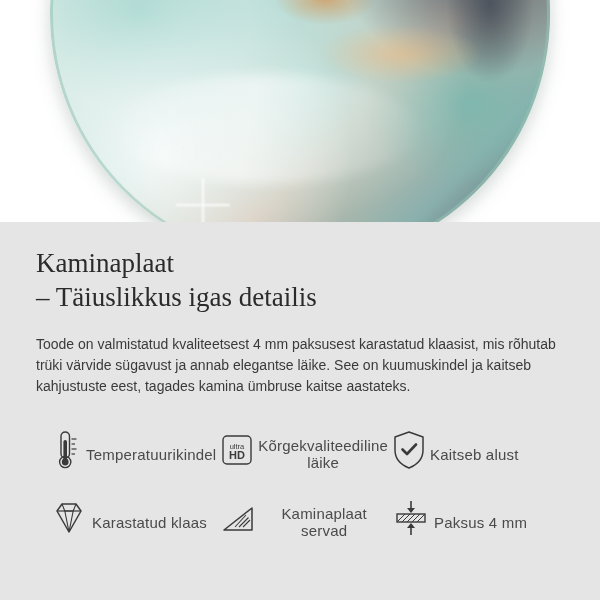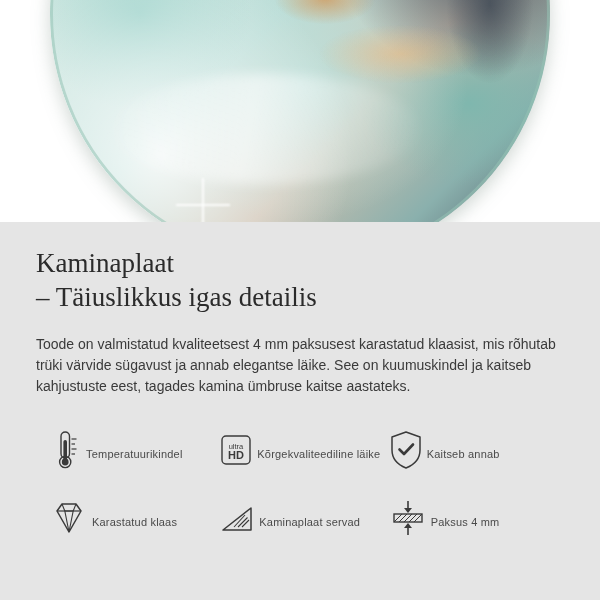--- a/index.html
+++ b/index.html
@@ -135,21 +135,21 @@
     justify-content: flex-start;
   }
   .feature-icon {
     height: 46px;
     display: flex;
     align-items: center;
     justify-content: center;
   }
   .feature-label {
     margin-top: 8px;
-    font-size: 11px;
+    font-size: 15px;
     color: #4a4a4a;
     text-align: center;
     letter-spacing: 0.2px;
   }
   svg { display: block; }
 </style>
 </head>
 <body>
 
 <div class="page">
@@ -196,21 +196,21 @@
         <div class="feature-label">Kõrgekvaliteediline läike</div>
       </div>
 
       <div class="feature">
         <div class="feature-icon">
           <svg width="42" height="44" viewBox="0 0 42 44">
             <path d="M21 4 L35 9 V22 C35 31 28.5 37 21 40 C13.5 37 7 31 7 22 V9 Z" fill="none" stroke="#3a3a3a" stroke-width="1.5" stroke-linejoin="round"></path>
             <path d="M14.5 21.5 L19 26 L28 16.5" fill="none" stroke="#3a3a3a" stroke-width="2.6" stroke-linecap="round" stroke-linejoin="round"></path>
           </svg>
         </div>
-        <div class="feature-label">Kaitseb annab</div>
+        <div class="feature-label">Kaitseb alust</div>
       </div>
 
       <div class="feature">
         <div class="feature-icon">
           <svg width="46" height="40" viewBox="0 0 46 40">
             <path d="M11 13 L16 6 H30 L35 13 L23 34 Z" fill="none" stroke="#3a3a3a" stroke-width="1.5" stroke-linejoin="round"></path>
             <path d="M11 13 H35" stroke="#3a3a3a" stroke-width="1.2"></path>
             <path d="M16 6 L18.8 13 L23 34" stroke="#3a3a3a" stroke-width="1.1" fill="none"></path>
             <path d="M30 6 L27.2 13 L23 34" stroke="#3a3a3a" stroke-width="1.1" fill="none"></path>
             <path d="M18.8 13 H27.2" stroke="#3a3a3a" stroke-width="1.1"></path>

